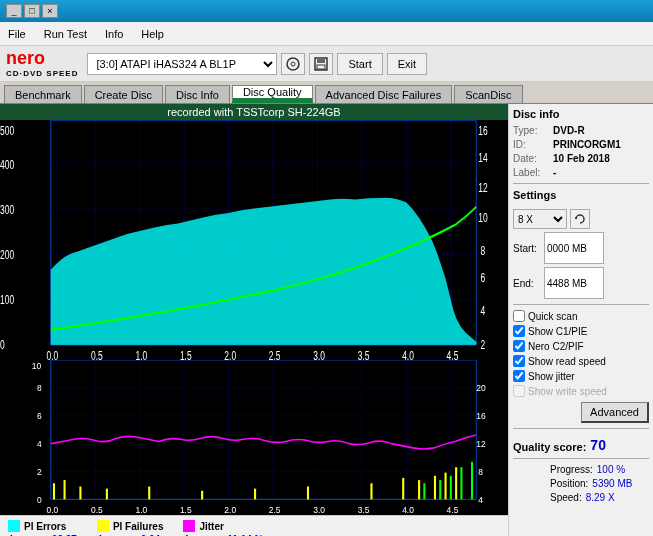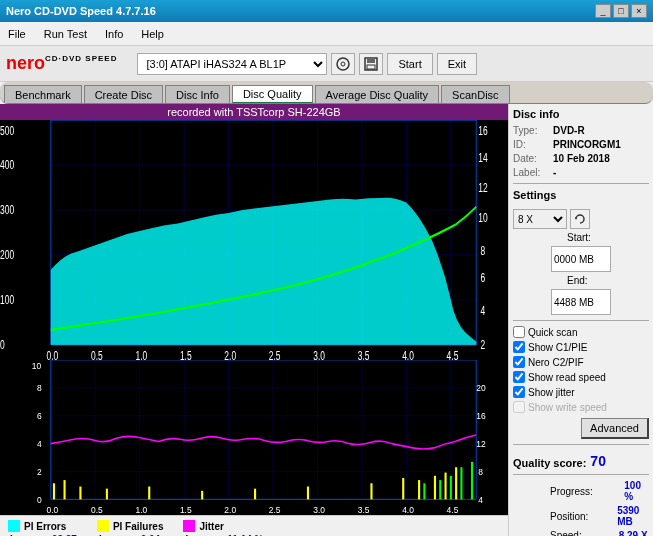--- a/index.html
+++ b/index.html
@@ -40,21 +40,21 @@
     
     .toolbar {
       background: #e8e8e8;
       height: 36px;
       display: flex;
       align-items: center;
       padding: 2px 6px;
       gap: 4px;
       border-bottom: 1px solid #ccc;
     }
-    .logo-block { display: flex; justify-content: center; margin-right: 16px; }
+    .logo-block { display: flex; flex-direction: column; justify-content: center; margin-right: 5px; }
     .drive-select {
       font-size: 11px;
       border: 1px solid #aaa;
       background: white;
       padding: 2px 4px;
       height: 22px;
       width: 190px;
     }
     .toolbar-btn {
       height: 22px;
@@ -73,36 +73,35 @@
     }
 
     
     .tabs {
       background: #d4d0c8;
       height: 22px;
       display: flex;
       align-items: flex-end;
       padding: 0 4px;
       border-bottom: 1px solid #808080;
-      border-radius: 8px;
     }
     .tab {
       padding: 2px 10px;
       font-size: 11px;
       border: 1px solid #808080;
       border-bottom: none;
       background: #c0c0c0;
       cursor: pointer;
       margin-right: 2px;
       height: 18px;
       display: flex; align-items: center;
     }
     .tab.active {
       background: white;
-      border-bottom: 1px solid #15803d;
+      border-bottom: 5px solid #15803d;
       z-index: 1;
     }
 
     
     .main-content {
       display: flex;
       background: white;
       height: calc(536px - 22px - 20px - 36px - 22px);
     }
 
@@ -114,21 +113,21 @@
       display: flex;
       flex-direction: column;
       min-width: 0;
     }
 
     .chart-title {
       color: white;
       font-size: 11px;
       text-align: center;
       padding: 2px 0;
-      background: #701a75;
+      background: #14532d;
     }
 
     .chart-top {
       flex: 0 0 55%;
       position: relative;
       background: #000;
     }
 
     .chart-bottom {
       flex: 1;
@@ -195,33 +194,32 @@
       width: 20px; height: 20px;
       border: 1px solid #aaa;
       background: #f0f0f0;
       cursor: pointer;
       display: flex; align-items: center; justify-content: center;
       font-size: 10px;
     }
 
     .mb-field {
       width: 60px;
-      height: 26px;
+      height: 32px;
       font-size: 10px;
       border: 1px solid #aaa;
       background: white;
       padding: 1px 2px;
     }
 
     .mb-row {
       display: flex;
       align-items: center;
       gap: 3px;
       font-size: 10px;
-      flex-direction: column;
     }
     .mb-label { min-width: 28px; }
 
     .checkbox-row {
       display: flex;
       align-items: center;
       gap: 3px;
       font-size: 10px;
     }
     input[type="checkbox"] { width: 12px; height: 12px; }
@@ -248,33 +246,32 @@
     .quality-label { font-weight: bold; }
     .quality-value { color: #0000cc; font-weight: bold; font-size: 14px; }
 
     .progress-row {
       display: flex;
       align-items: center;
       gap: 4px;
       font-size: 10px;
     }
     .progress-label { min-width: 45px; padding-left: 37px; }
-    .progress-value { color: #0000cc; font-weight: bold; margin-left: 33px; }
+    .progress-value { color: #0000cc; font-weight: normal; }
 
     .divider {
       border: none;
       border-top: 1px solid #aaa;
       margin: 2px 0;
     }
   </style>
 </head>
 <body>
 
 <div class="title-bar">
-  <span class="title-bar-text">Nero CD-DVD Speed 4.7.7.16</span>
   <div class="title-bar-buttons">
     <div class="title-bar-btn">_</div>
     <div class="title-bar-btn">□</div>
     <div class="title-bar-btn">×</div>
   </div>
 </div>
 
 <div class="menu-bar">
   <span class="menu-item">File</span>
   <span class="menu-item">Run Test</span>
@@ -308,21 +305,21 @@
   <button class="toolbar-btn">Start</button>
   <button class="toolbar-btn">Exit</button>
 </div>
 
 <div class="tabs">
   <div class="tab">Benchmark</div>
   <div class="tab">Create Disc</div>
   <div class="tab">Disc Info</div>
   <div class="tab active">Disc Quality</div>
   <div class="tab">
-    <span>Average Disc Quality</span>
+    <span>Advanced Disc Failures</span>
   </div>
   <div class="tab">ScanDisc</div>
 </div>
 
 <div class="main-content">
 
   <div class="chart-area">
     <div class="chart-title">recorded with TSSTcorp SH-224GB</div>
 
     <div class="chart-top">

